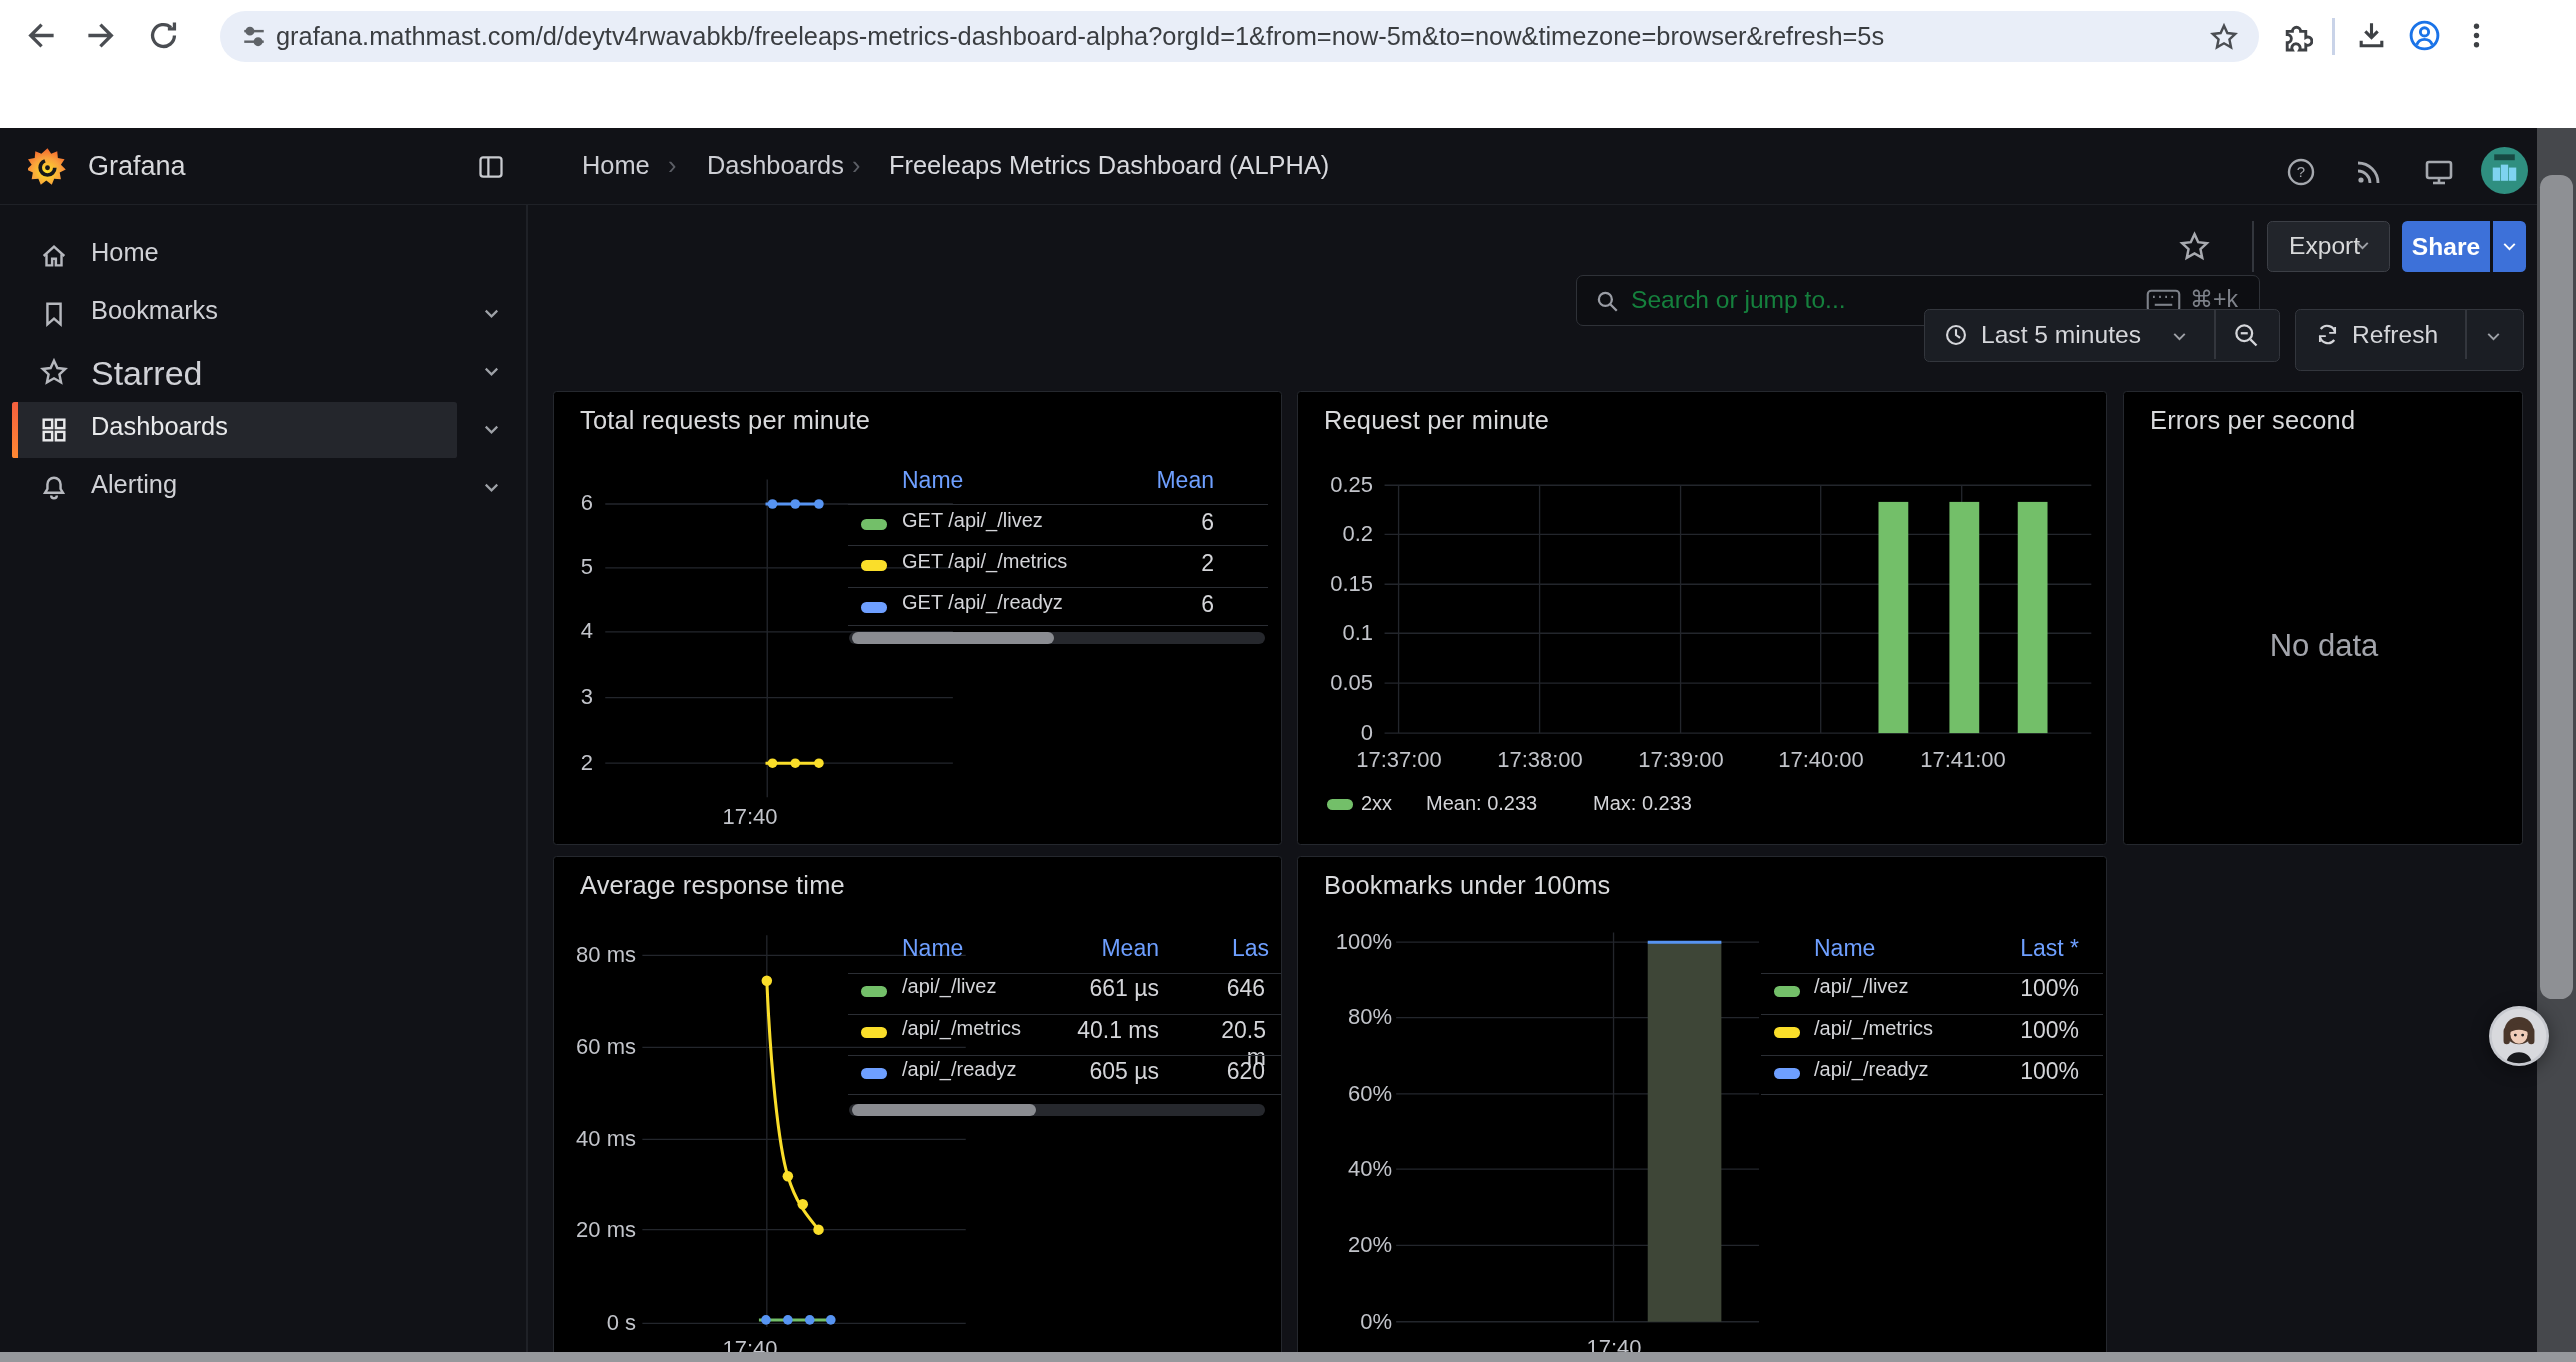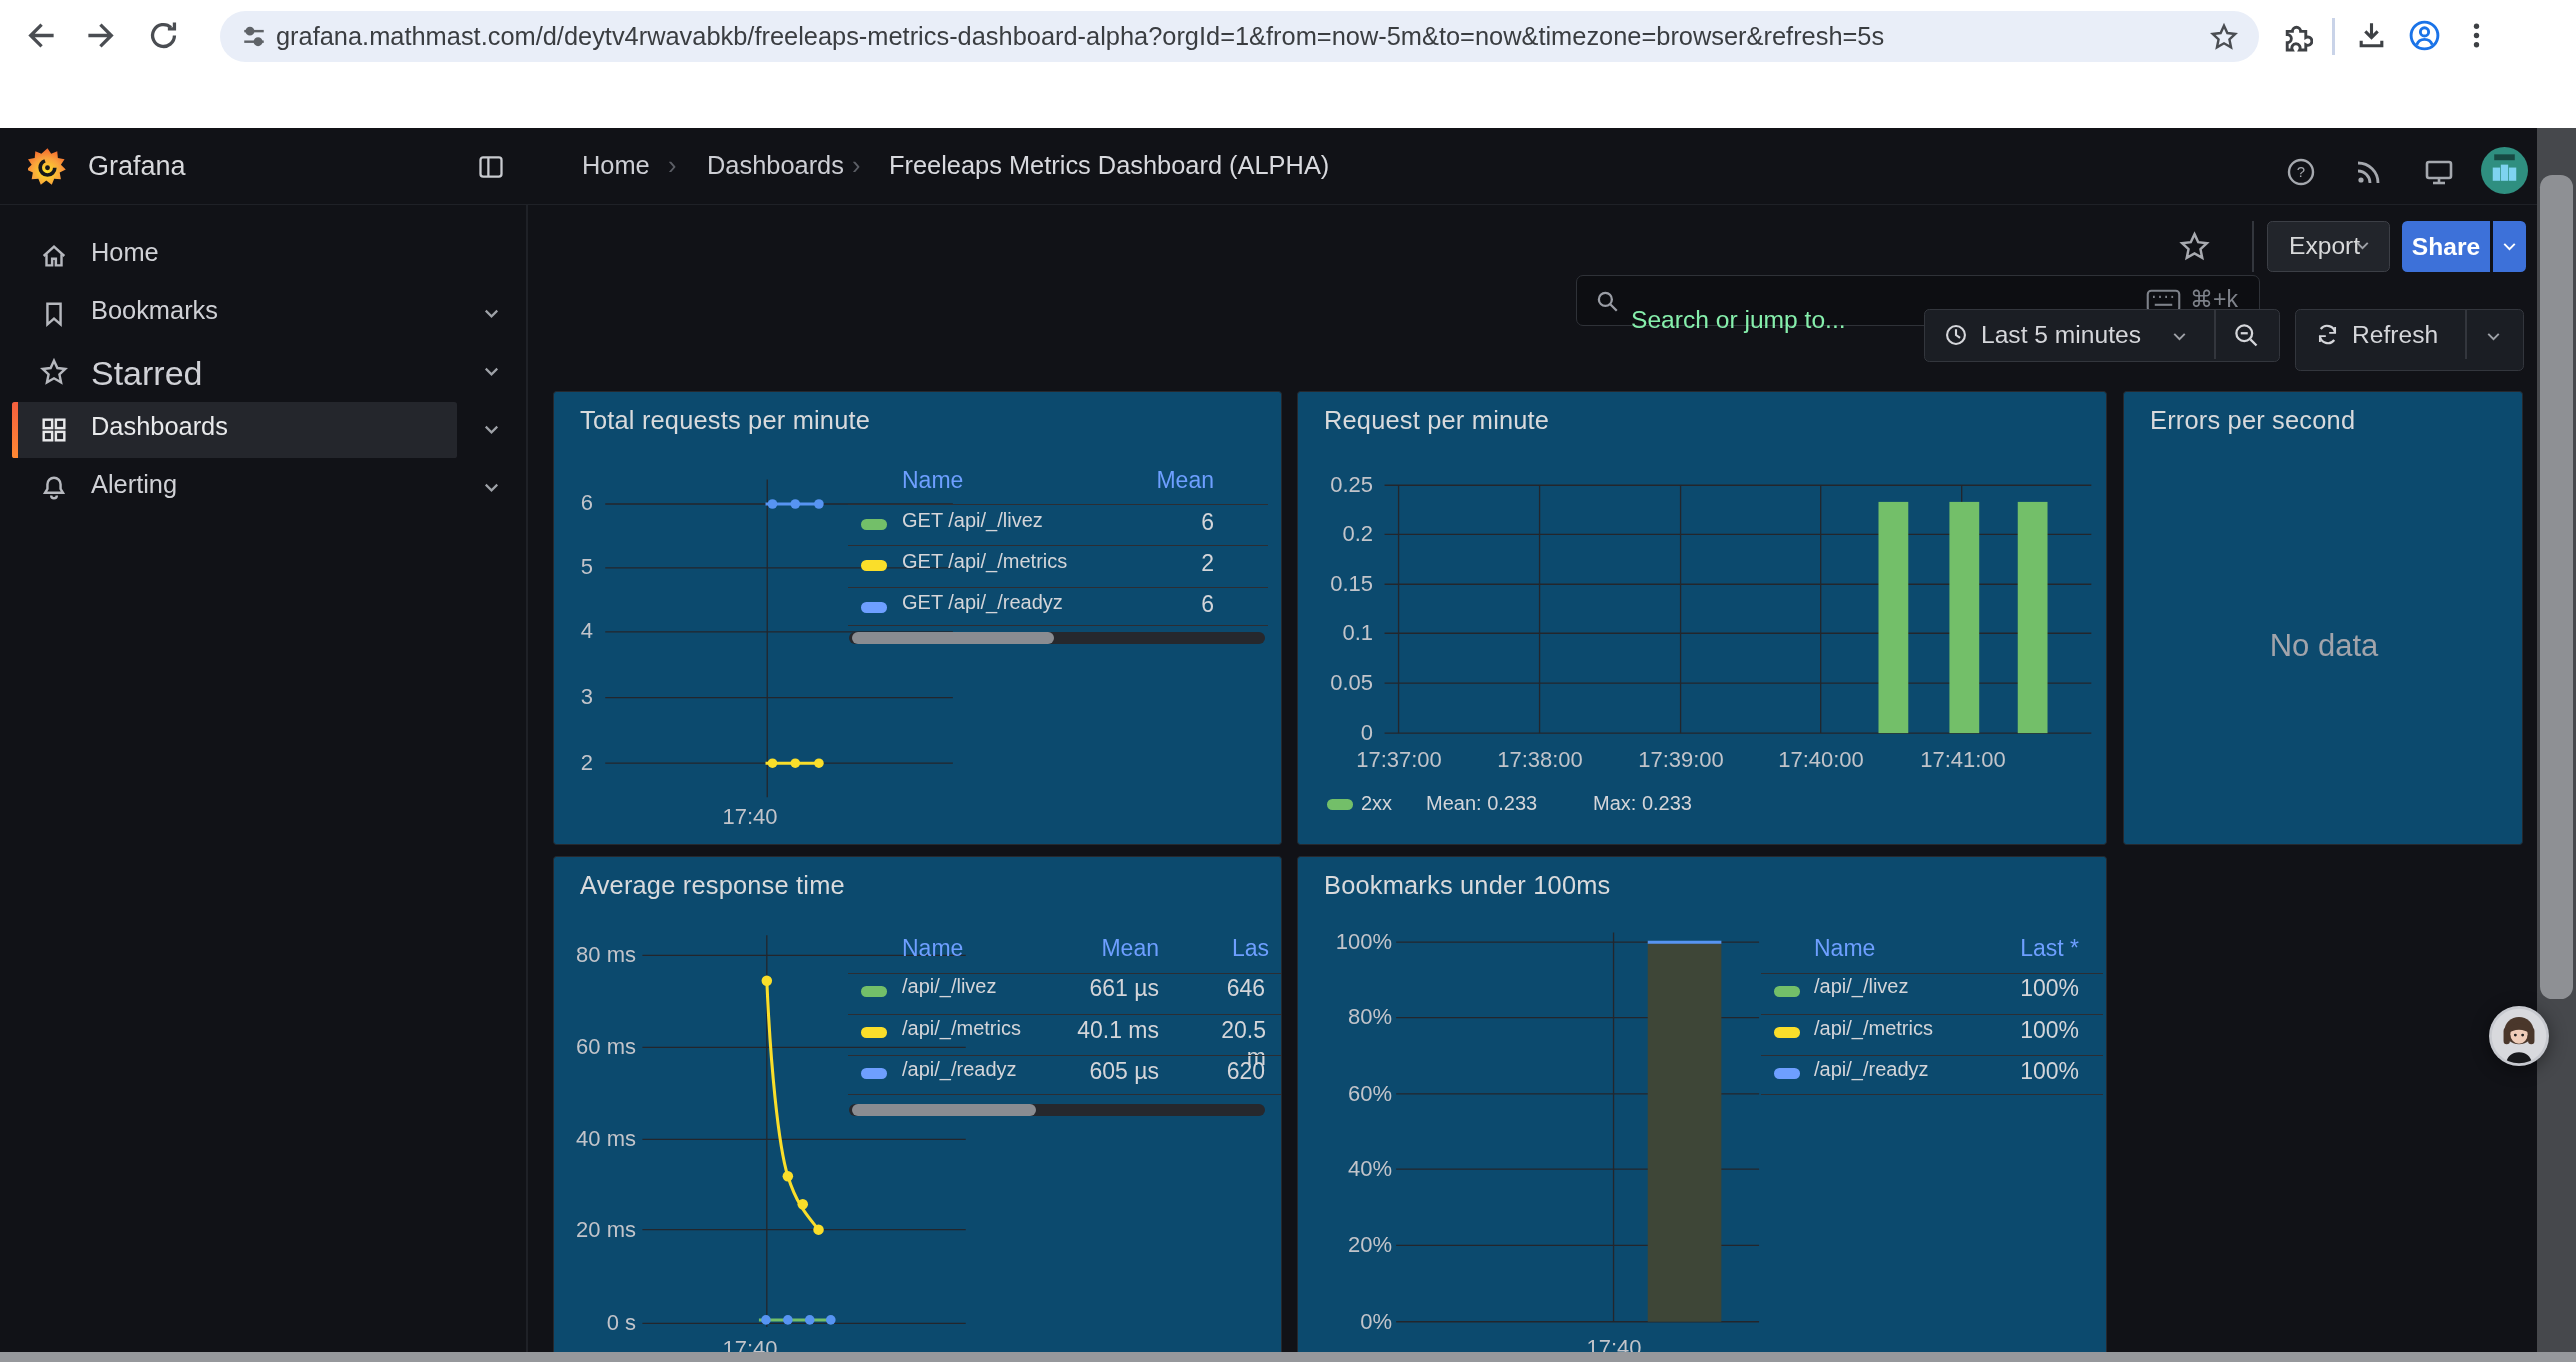--- a/index.html
+++ b/index.html
@@ -15,29 +15,29 @@
   .bmtext{font-size:24px;color:#43474C;line-height:56px;}
   .bmchip{left:91px;top:77px;width:163px;height:46px;background:#F1F3F4;border-radius:23px;}
   
   .app{left:0;top:128px;width:2576px;height:1235px;background:#111217;}
   .topnav{left:0;top:128px;width:2576px;height:77px;background:#111217;border-bottom:1.8px solid #1F2127;box-sizing:border-box;}
   .sidebar-border{left:526px;top:205px;width:1.8px;height:1157px;background:#1F2127;}
   .brand{left:88px;top:128px;height:77px;line-height:77px;font-size:27px;color:#D8D9DC;}
   .crumb{height:77px;line-height:75px;font-size:25.4px;color:#CDCED4;white-space:nowrap;}
   .crumb-sep{color:#5C5F66;font-size:25.4px;}
   .searchbox{left:1576px;top:275px;width:684px;height:51px;background:#0D0E12;border:1.8px solid #2F3238;border-radius:7px;box-sizing:border-box;}
-  .searchtext{left:1631px;top:275px;height:58px;line-height:49px;font-size:24.6px;color:#86efac;margin-top:20px;}
+  .searchtext{left:1631px;top:275px;height:58px;line-height:49px;font-size:24.6px;color:#15803d;}
   .shortcut{left:2190px;top:275px;height:51px;line-height:49px;font-size:23px;color:#7E828A;}
   
   .btn-export{left:2267px;top:221px;width:123px;height:51px;background:#22252B;border:1.8px solid #3C3F46;border-radius:5.3px;box-sizing:border-box;color:#D8D9DA;font-size:24.6px;line-height:47px;text-align:left;padding-left:21px;}
   .btn-share{left:2402px;top:221px;width:88px;height:51px;background:#3D71D9;border-radius:5.3px 0 0 5.3px;color:#FFFFFF;font-size:24.6px;font-weight:bold;line-height:51px;text-align:center;}
   .btn-share-caret{left:2493px;top:221px;width:33px;height:51px;background:#3D71D9;border-radius:0 5.3px 5.3px 0;}
   .tbtn{background:#1B1E24;border:1.8px solid #33363D;border-radius:5.3px;box-sizing:border-box;color:#D5D6DA;font-size:24.6px;}
   
-  .panel{background:#0c4a6e;border:1.8px solid #25282E;border-radius:3.5px;box-sizing:border-box;overflow:hidden;}
+  .panel{background:#000000;border:1.8px solid #25282E;border-radius:3.5px;box-sizing:border-box;overflow:hidden;}
   .ptitle{left:26px;top:14px;font-size:25.4px;font-weight:500;color:#D9DADC;letter-spacing:0.2px;}
   .tick{color:#C2C4CA;font-size:22px;white-space:nowrap;}
   .ytick{text-align:right;transform:translateY(-50%);}
   .xtick{transform:translateX(-50%);}
   .lhead{color:#6E9FFF;font-size:23px;font-weight:500;}
   .lname{color:#D4D5D9;font-size:20px;white-space:nowrap;}
   .lval{color:#D4D5D9;font-size:23px;text-align:right;}
   .pill{width:26px;height:10.5px;border-radius:5.3px;}
   .pill-green{background:#73BF69;} .pill-yellow{background:#FADE2A;} .pill-blue{background:#6E9FFF;}
   .sep{height:0.9px;background:#2B2E34;}

